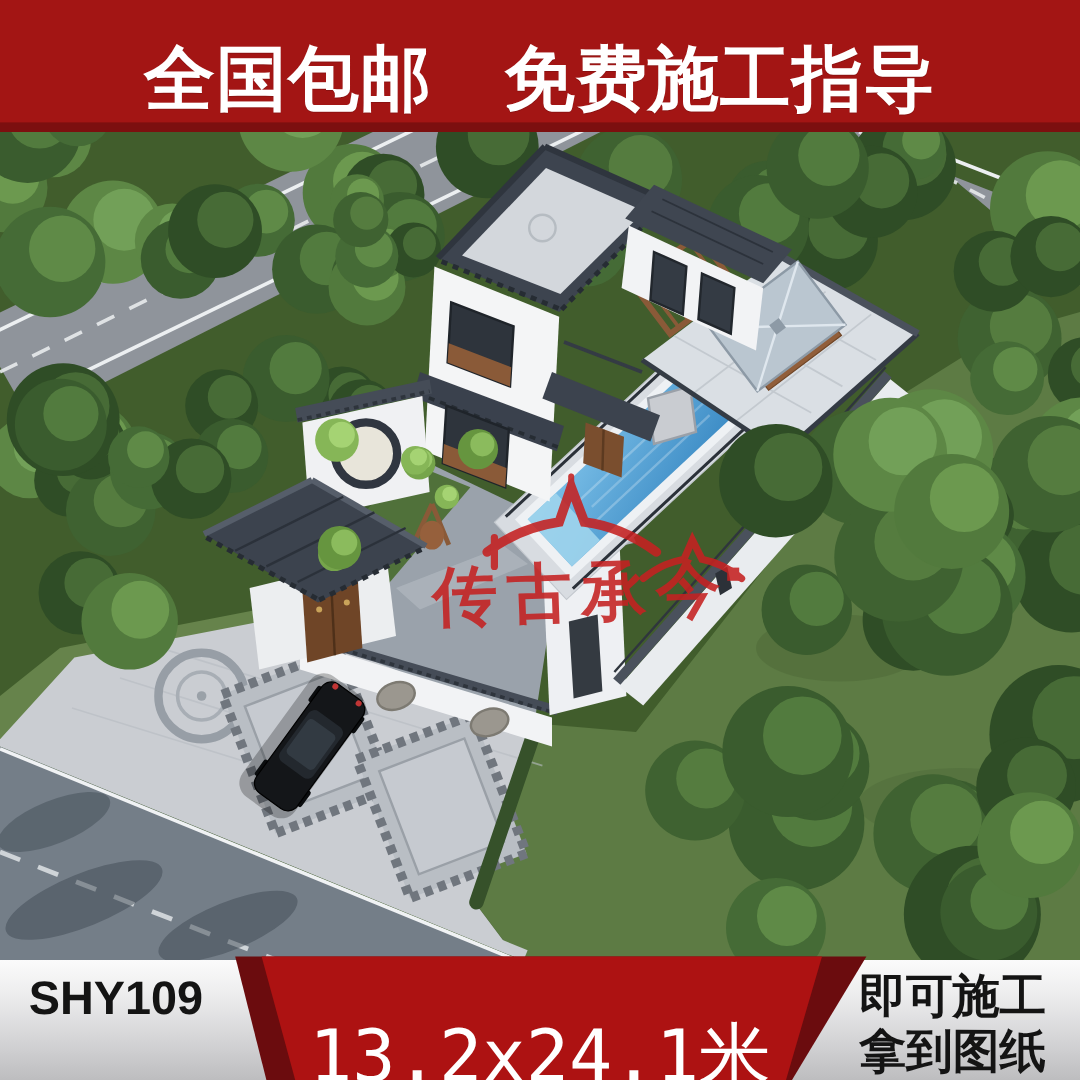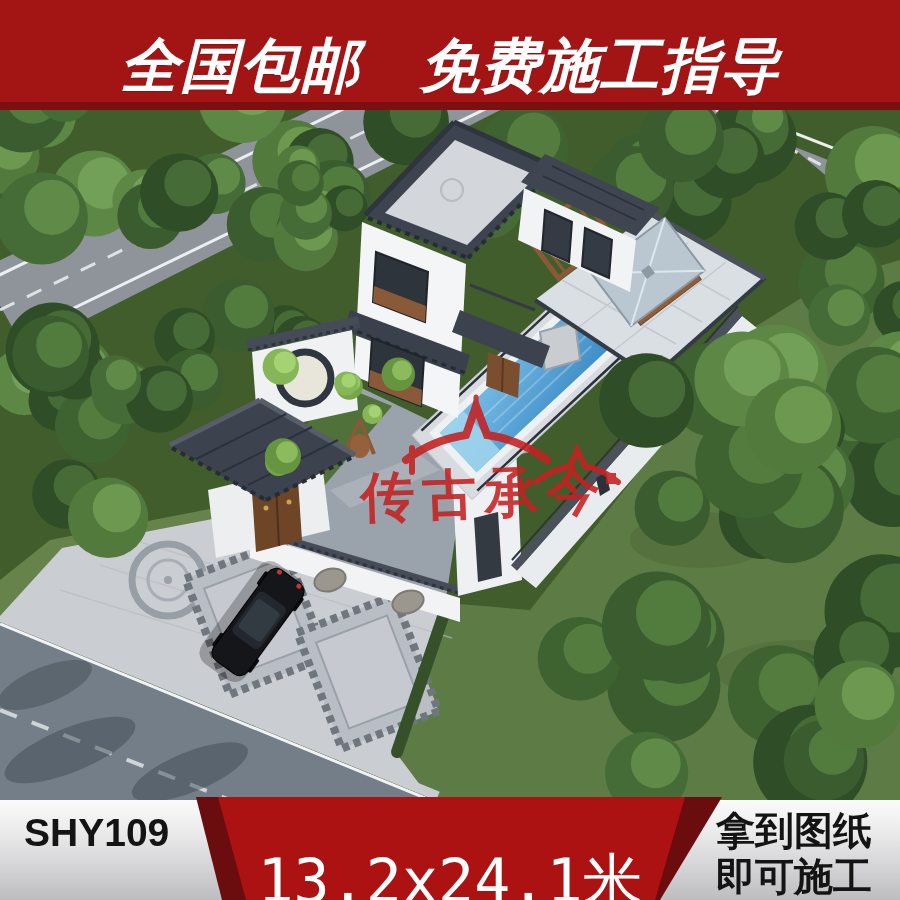--- a/index.html
+++ b/index.html
@@ -1,20 +1,20 @@
 <!DOCTYPE html>
 <html><head>
 <meta charset="utf-8">
 <style>
   html,body{margin:0;padding:0;background:#222;}
   .stage{position:relative;width:900px;height:900px;overflow:hidden;
          font-family:"Liberation Sans","DejaVu Sans",sans-serif;background:#415d2c;}
   
   .top-banner{position:absolute;left:0;top:0;width:900px;height:134px;background:#a31514;
-              display:flex;align-items:center;justify-content:center;font-style:italic;}
+              display:flex;align-items:center;justify-content:center;}
   .top-banner-text{color:#fff;font-size:59px;font-weight:900;letter-spacing:1px;white-space:nowrap;
                    text-shadow:0 1px 0 rgba(0,0,0,.15);}
   .top-banner-strip{position:absolute;left:0;top:102px;width:900px;height:8px;background:#7c0f0f;}
   
   svg.scene{position:absolute;left:0;top:110px;display:block;}
   
   .bottom-banner{position:absolute;left:0;top:800px;width:900px;height:100px;
                  background:linear-gradient(180deg,#fbfbfb 0%,#ececed 30%,#d2d2d4 70%,#bdbdbf 100%);z-index:1;}
   .bb-side{position:absolute;color:#141414;font-weight:700;line-height:1.18;white-space:nowrap;z-index:2;}
   .bb-left{left:24px;top:810px;font-size:39px;}
@@ -463,22 +463,22 @@
       <rect x="606" y="363" width="10" height="11" fill="#c52121"></rect>
       <text x="485" y="402" text-anchor="middle" font-size="54" font-weight="bold" fill="#c52121" letter-spacing="8" transform="rotate(-2 485 400)">传古承今</text>
     </g>
   </svg>
 
   <div class="bottom-banner"></div>
   <div class="bb-side bb-left">
     <div>SHY109</div>
   </div>
   <div class="bb-side bb-right">
+    <div>即可施工</div>
     <div>拿到图纸</div>
-    <div>即可施工</div>
   </div>
   <svg class="trapezoid" width="900" height="108" viewBox="0 0 900 108">
     <polygon points="196,5 722,5 660,108 222,108" fill="#6b0c0e"></polygon>
     <polygon points="218,5 685,5 655,108 246,108" fill="#ad1212"></polygon>
   </svg>
   <div class="bb-center">13.2x24.1米</div>
 
 </div>
 
 </body></html>

